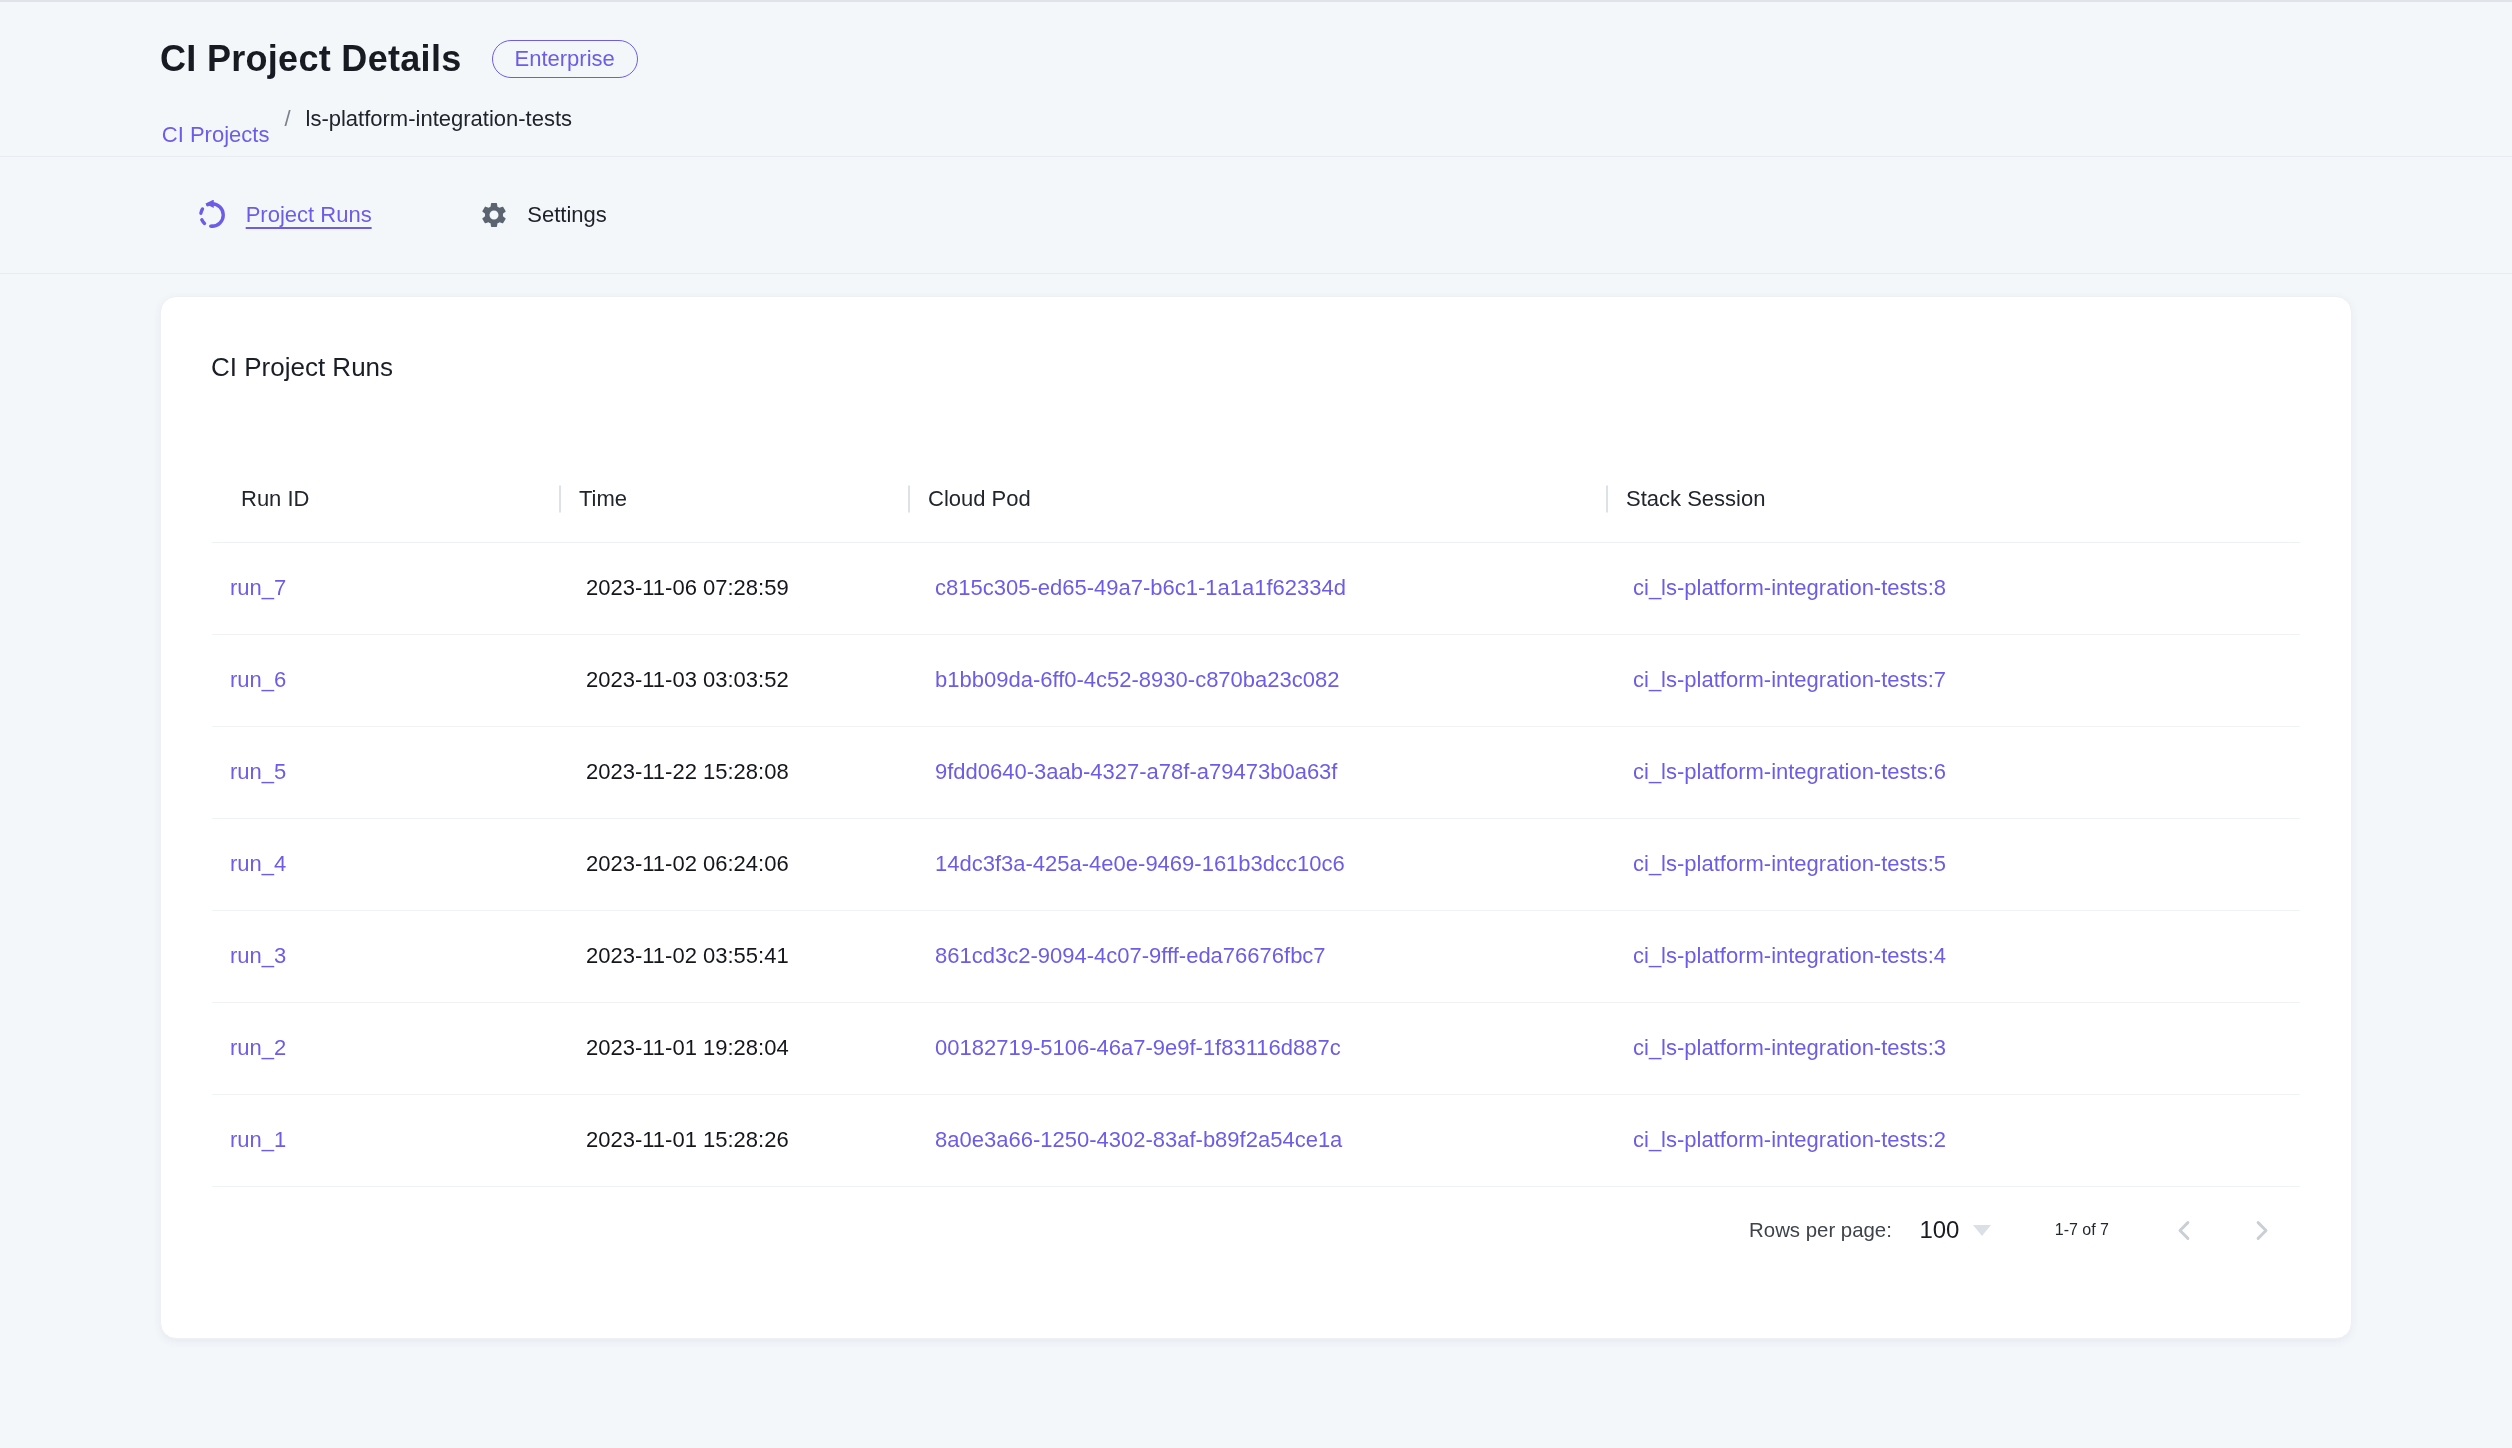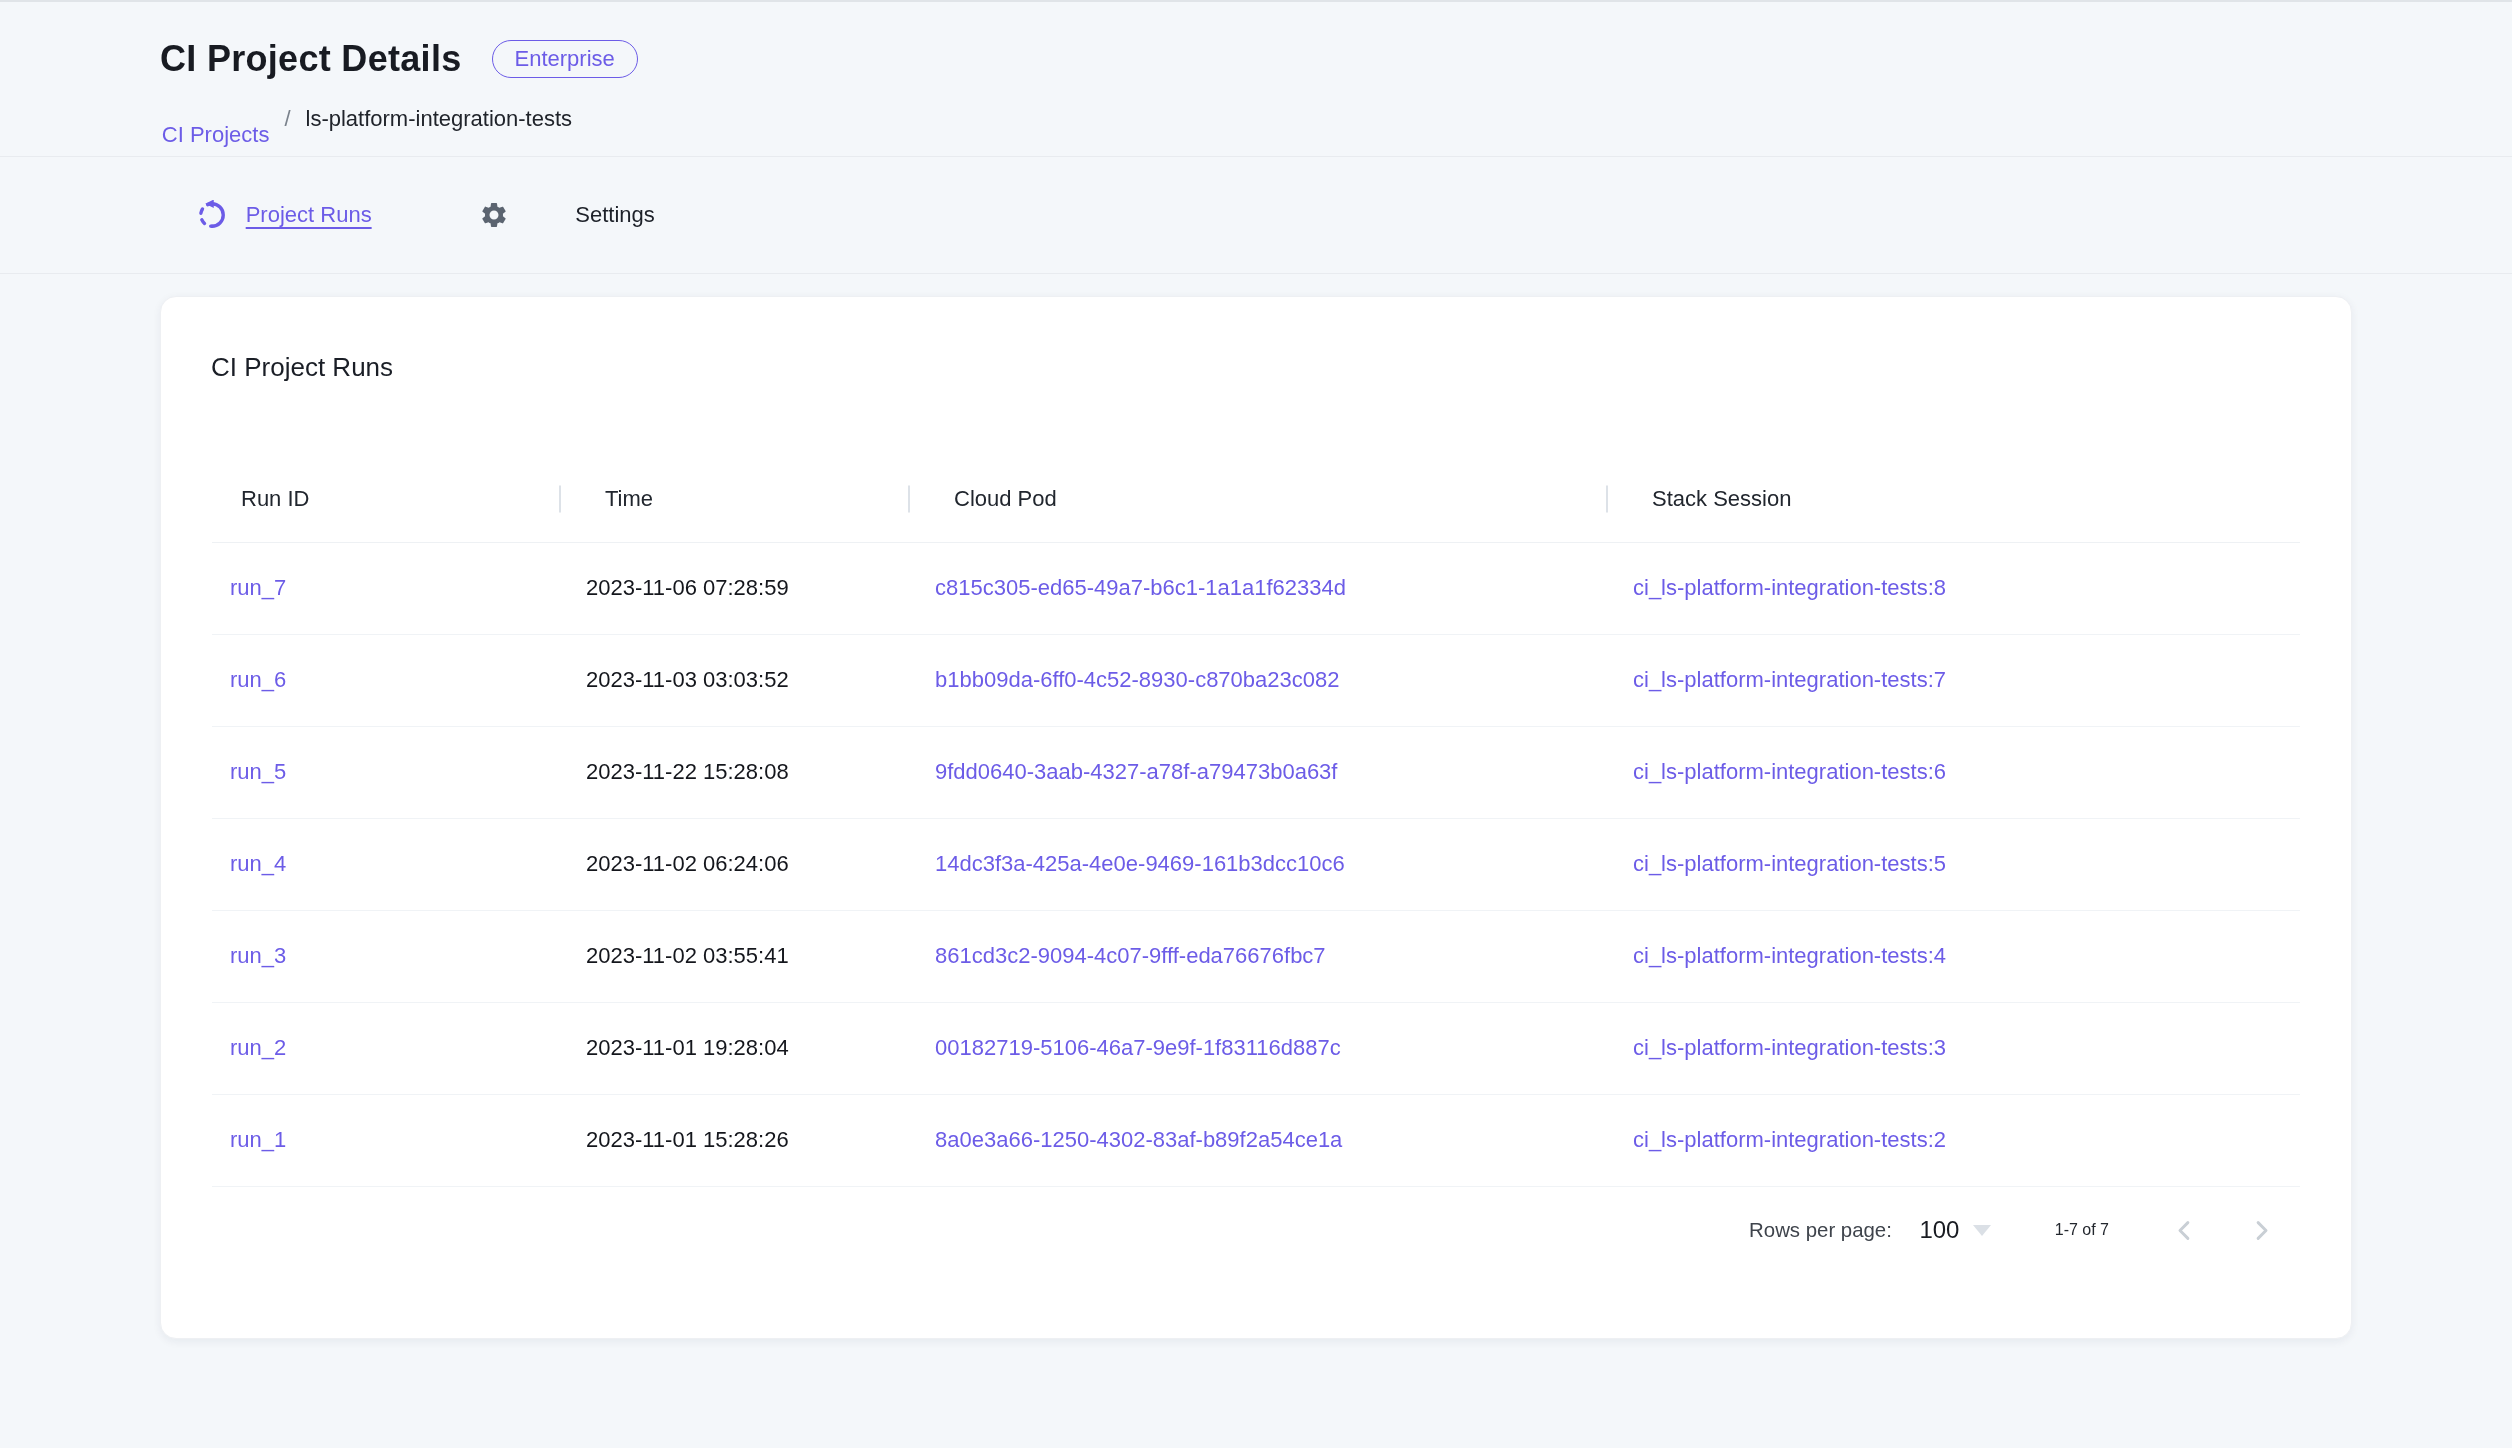--- a/index.html
+++ b/index.html
@@ -47,21 +47,21 @@
     padding-left:197px;gap:107px;
     border-bottom:1.8px solid #e8ebef;
   }
   .tab{display:flex;align-items:center;gap:18.7px;text-decoration:none;cursor:pointer;}
   .tab .icon{width:30px;height:30px;display:inline-flex;}
   .tab .icon svg{width:30px;height:30px;}
   .tab-label{font-size:22px;line-height:1.2;}
   .tab.active .tab-label{
     color:var(--accent);text-decoration:underline;text-underline-offset:5.3px;text-decoration-thickness:1.8px;
   }
-  .tab.inactive .tab-label{color:#1d2129;margin-left:48px;}
+  .tab.inactive .tab-label{color:#1d2129;}
 
   
   .content{padding:22px 160px 0;}
   .card{
     width:2192px;height:1043px;
     background:#ffffff;
     border:0.9px solid #eef0f3;
     border-radius:16px;
     box-shadow:0 2.7px 9px rgba(25,39,60,.06);
     padding-top:56px;
@@ -71,21 +71,21 @@
   
   .table{margin:0 51px;}
   .thead,.trow{
     display:grid;
     grid-template-columns:347px 349px 698px 696px;
     align-items:center;
   }
   .thead{height:87px;margin-top:73px;border-bottom:1.8px solid #eef1f4;}
   .th{
     position:relative;font-size:22px;font-weight:400;color:#21262e;
-    padding-left:46px;white-space:nowrap;
+    padding-left:20px;white-space:nowrap;
   }
   .th:first-child{padding-left:29px;}
   .th + .th::before{
     content:"";position:absolute;left:0;top:50%;transform:translateY(-50%);
     width:1.8px;height:27px;background:#dde2e8;
   }
   .trow{height:92px;border-bottom:1.8px solid #f0f3f6;}
   .cell{
     font-size:22px;padding-left:18px;
     white-space:nowrap;overflow:hidden;text-overflow:ellipsis;

